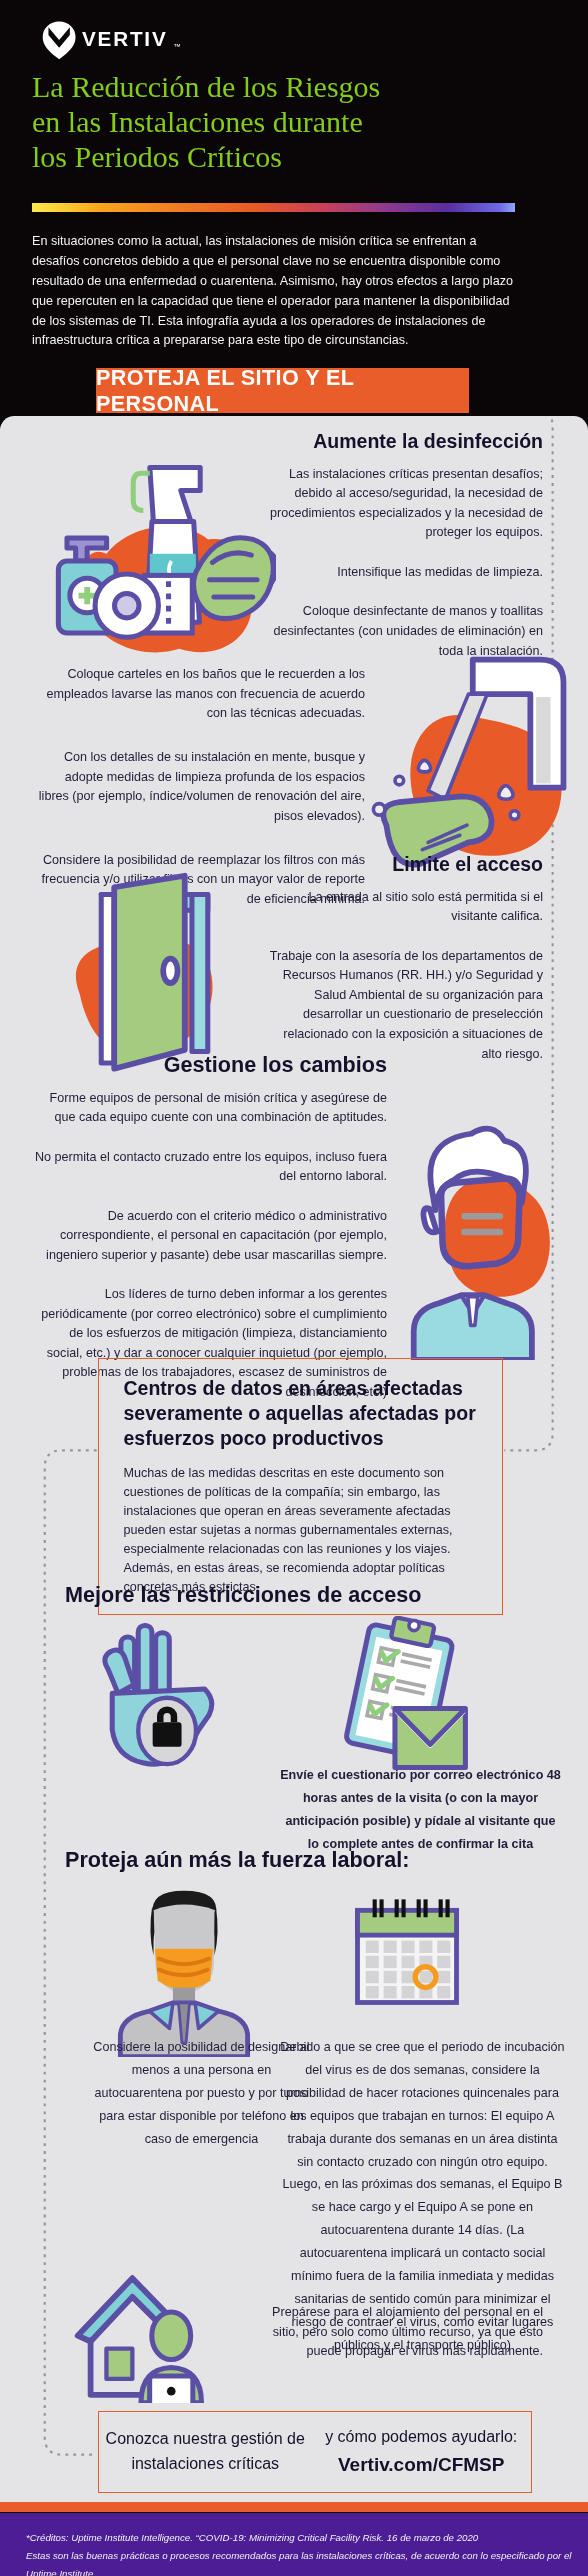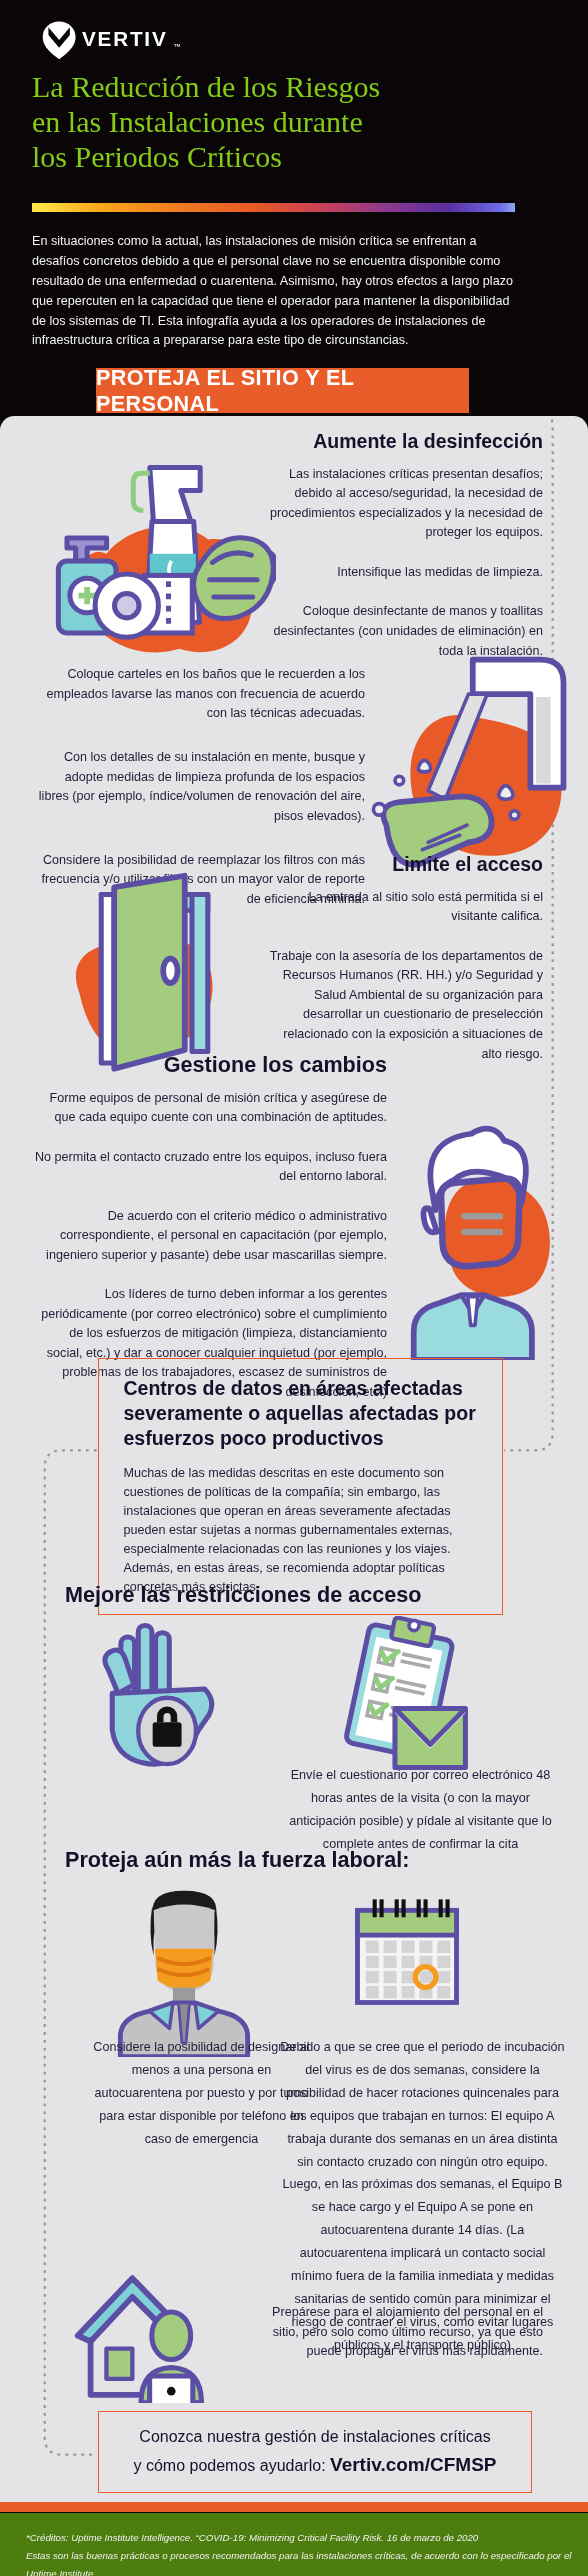--- a/index.html
+++ b/index.html
@@ -18,21 +18,21 @@
   .h2{font-weight:bold;font-size:21.6px;color:#15112b;margin:0;}
   .h3{font-weight:bold;font-size:19.5px;color:#15112b;margin:0 0 8.7px 0;}
   .body-text{font-size:12.6px;line-height:1.55;color:#221d38;text-align:right;}
   .body-text p{margin:0 0 20px 0;}
   .body-text p:last-child{margin-bottom:0;}
   .caption{font-size:12.6px;line-height:1.82;color:#221d38;text-align:center;}
   .obox{border:1.4px solid #e95d2a;background:transparent;box-sizing:border-box;}
   .obox .bh{font-weight:bold;font-size:19.5px;line-height:1.28;color:#15112b;margin:0 0 13px 0;}
   .obox .bb{font-size:12.6px;line-height:1.5;color:#221d38;}
   
-  .cta{border:1.4px solid #e95d2a;box-sizing:border-box;display:flex;flex-direction:column;
+  .cta{border:1.4px solid #e95d2a;box-sizing:border-box;display:flex;flex-direction:row;
        align-items:center;justify-content:center;text-align:center;color:#15112b;font-size:16px;line-height:1.55;}
   .cta .link{font-weight:bold;font-size:19px;}
   
   .footer-text{color:#f2f2f2;font-style:italic;font-size:9.7px;line-height:1.85;font-family:"Liberation Sans",sans-serif;}
   .orange-bar{background:#e95d2a;}
   svg{display:block;}
 </style>
 </head>
 <body>
 
@@ -229,21 +229,21 @@
         </g>
       </g>
       <g stroke="#5b4ea5" stroke-width="7" stroke-linejoin="round">
         <rect x="82" y="128" width="98" height="82" fill="#a3cc7e"></rect>
         <path d="M84,132 L131,180 L178,132" fill="none" stroke="#ffffff" stroke-width="6"></path>
         <path d="M82,128 L131,178 L180,128" fill="none"></path>
       </g>
     </svg>
   </div>
 
-  <div class="abs caption" style="left:279px;top:1764px;width:283px;">Envíe el cuestionario por correo electrónico 48 horas antes de la visita (o con la mayor anticipación posible) y pídale al visitante que lo complete antes de confirmar la cita</div>
+  <div class="abs caption" style="left:279px;top:1764px;width:283px;font-weight:bold;">Envíe el cuestionario por correo electrónico 48 horas antes de la visita (o con la mayor anticipación posible) y pídale al visitante que lo complete antes de confirmar la cita</div>
 
   <h2 class="h2 abs" style="left:65px;top:1847px;">Proteja aún más la fuerza laboral:</h2>
 
   <div class="abs" style="left:101px;top:1885px;">
     <svg width="166" height="172" viewBox="0 0 240 248">
       <path d="M75,42 Q70,8 120,8 Q172,8 166,42 L166,92 Q165,50 148,44 Q120,34 94,48 Q76,54 74,92 Z" fill="#1b1b1b"></path>
       <path d="M76,36 Q120,20 165,36 L163,118 Q160,150 120,158 Q82,150 79,118 Z" fill="#c9c9cb"></path>
       <path d="M74,30 Q68,70 76,102 L76,40 Z" fill="#1b1b1b"></path>
       <path d="M166,30 Q172,70 164,102 L164,40 Z" fill="#1b1b1b"></path>
       <path d="M78,92 L162,92 L158,138 Q120,164 82,138 Z" fill="#f59c20"></path>
@@ -321,21 +321,21 @@
   <div class="abs body-text" style="left:249px;top:2303px;width:294px;">Prepárese para el alojamiento del personal en el sitio, pero solo como último recurso, ya que esto puede propagar el virus más rápidamente.</div>
 
   <div class="abs cta" style="left:98px;top:2411px;width:434px;height:82px;">
     <div>Conozca nuestra gestión de instalaciones críticas</div>
     <div>
       <span>y cómo podemos ayudarlo: </span><span class="link">Vertiv.com/CFMSP</span>
     </div>
   </div>
 
   <div class="abs orange-bar" style="left:0;top:2502px;width:588px;height:10px;"></div>
-  <div class="abs" style="left:0;top:2513px;width:588px;height:63px;background:#4d7c0f;">
+  <div class="abs" style="left:0;top:2513px;width:588px;height:63px;background:#4c1d95;">
     <div class="footer-text" style="position:absolute;left:26px;top:16px;width:548px;">
       <div>*Créditos: Uptime Institute Intelligence. “COVID-19: Minimizing Critical Facility Risk. 16 de marzo de 2020</div>
       <div>Estas son las buenas prácticas o procesos recomendados para las instalaciones críticas, de acuerdo con lo especificado por el Uptime Institute</div>
     </div>
   </div>
 
 </div>
 
 
 </body></html>

